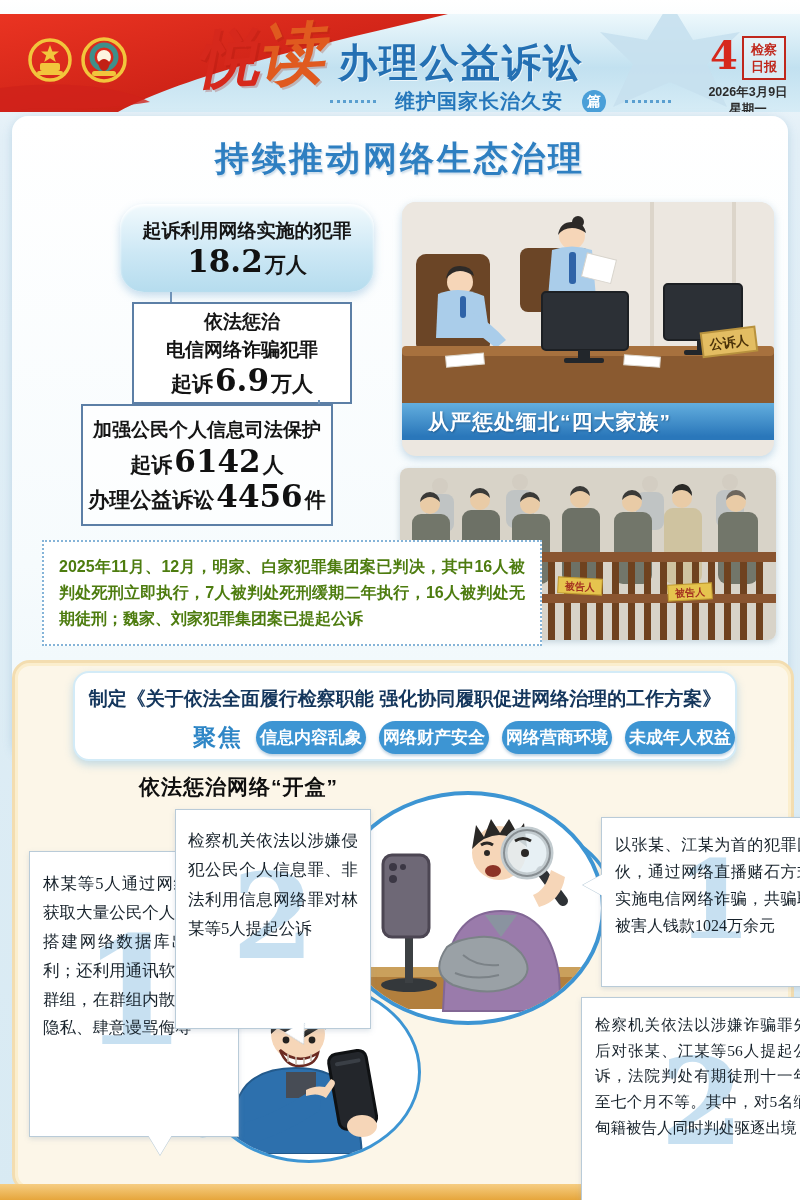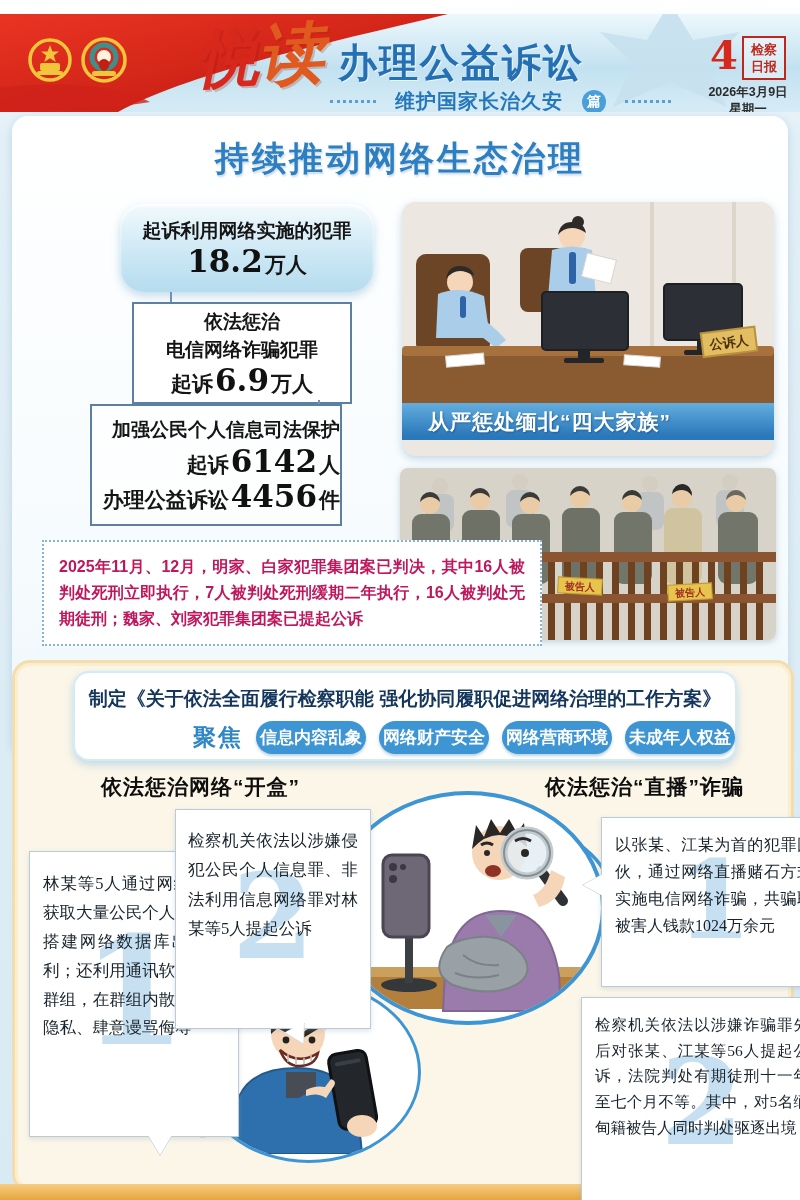--- a/index.html
+++ b/index.html
@@ -35,51 +35,51 @@
       background:linear-gradient(180deg,#ffffff 0%,#f6fbfd 70%,#eef7fb 100%);
       box-shadow:0 2px 8px rgba(120,170,200,.35);}
   .p1-title{position:absolute;left:0;top:20px;width:100%;text-align:center;font-size:34px;
       font-weight:900;color:#2e7fc1;letter-spacing:3px;text-shadow:1px 2px 2px rgba(60,120,170,.25);}
   .stat{display:flex;flex-direction:column;align-items:center;justify-content:center;text-align:center;}
   .stat1{position:absolute;left:108px;top:88px;width:254px;height:88px;border-radius:24px;
       background:linear-gradient(180deg,#f2fafd 0%,#cde8f5 55%,#b5dcee 100%);
       box-shadow:0 4px 8px rgba(130,180,215,.45), inset 0 2px 3px #ffffff;}
   .stat2{position:absolute;left:120px;top:186px;width:216px;height:98px;background:#fff;
       border:2px solid #5c7fa6;}
-  .stat3{position:absolute;left:78px;top:288px;width:248px;height:118px;background:rgba(255,255,255,.65);
-      border:2px solid #5c7fa6;align-items:flex-end;}
+  .stat3{position:absolute;left:69px;top:288px;width:248px;height:118px;background:rgba(255,255,255,.65);
+      border:2px solid #5c7fa6;}
   .stat .ln{font-size:19px;font-weight:900;color:#151515;line-height:1.45;}
   .stat .num{font-family:"DejaVu Serif",serif;font-size:31px;font-weight:bold;color:#111;line-height:1.1;}
   .stat .unit,.stat .pfx{font-size:21px;font-weight:900;color:#151515;}
   .numline{display:flex;align-items:baseline;gap:2px;justify-content:center;}
   .conn{position:absolute;width:2px;background:#6f93b8;}
 
   .illo1{position:absolute;left:390px;top:86px;width:372px;height:254px;border-radius:14px;
       overflow:hidden;box-shadow:0 3px 8px rgba(110,160,195,.4);background:#ece7e0;}
   .caption-bar{position:absolute;left:0;bottom:16px;width:100%;height:37px;
       background:linear-gradient(180deg,#63aede 0%,#2a77ba 90%);display:flex;align-items:center;}
   .caption-bar span{color:#fff;font-size:21px;font-weight:900;padding-left:26px;letter-spacing:1px;
       text-shadow:1px 1px 2px rgba(0,40,80,.4);}
   .photo2{position:absolute;left:388px;top:352px;width:376px;height:172px;border-radius:8px;
       overflow:hidden;box-shadow:0 2px 6px rgba(110,140,160,.35);}
   .notebox{position:absolute;left:30px;top:424px;width:466px;background:#fff;border:2px dotted #85b4d8;
-      padding:12px 15px;font-size:16px;font-weight:800;color:#be185d;line-height:1.62;z-index:5;
+      padding:12px 15px;font-size:16px;font-weight:800;color:#4d7c0f;line-height:1.62;z-index:5;
       text-align:justify;}
 
   
   .panel2{position:absolute;left:12px;top:660px;width:776px;height:526px;border-radius:18px;
       background:#fcf6e8;border:3px solid #f3ddb0;box-shadow:0 0 0 3px #fbeecd inset;}
   .banner{position:absolute;left:58px;top:8px;width:660px;height:86px;background:#fff;border-radius:16px;
       border:2px solid #d3ebf7;box-shadow:0 4px 9px rgba(125,185,222,.45);z-index:3;}
   .banner .plan{margin-top:13px;text-align:center;font-size:19px;font-weight:900;color:#14365c;}
   .focus-row{margin-top:9px;display:flex;align-items:center;justify-content:flex-end;gap:13px;}
   .focus-label{font-size:23px;font-weight:900;color:#2e86c6;letter-spacing:2px;}
   .pill{background:#3d95d3;color:#fff;font-size:17px;font-weight:900;padding:5px 4px;
       border-radius:18px;box-shadow:0 2px 3px rgba(60,120,170,.35);white-space:nowrap;}
-  .sec-heading{position:absolute;font-size:21px;font-weight:900;color:#0e0e0e;letter-spacing:1px;z-index:3;}
+  .sec-heading{position:absolute;font-size:21px;font-weight:900;color:#0e0e0e;letter-spacing:1px;z-index:3;margin-left:38px;}
   .circle{position:absolute;border-radius:50%;background:#fff;overflow:hidden;}
   .circle-center{left:316px;top:128px;width:266px;height:226px;border:4px solid #3d95d3;z-index:1;}
   .circle-lower{left:182px;top:318px;width:218px;height:176px;border:3px solid #3d95d3;z-index:2;}
   .bubble{position:absolute;background:#fff;border:1px solid #b9cbd8;box-shadow:0 2px 5px rgba(150,170,185,.3);
       font-family:"Liberation Serif",serif;color:#17222b;text-align:justify;z-index:4;}
   .bubble .txt{position:relative;z-index:2;}
   .wmark{position:absolute;left:50%;top:50%;transform:translate(-50%,-52%);z-index:1;
       font-family:"DejaVu Serif",serif;font-weight:bold;color:#c7e0f1;line-height:1;}
   .bub-l1{left:14px;top:188px;width:182px;height:248px;padding:18px 13px;font-size:16.5px;line-height:1.75;}
   .bub-l1 .wmark{font-size:150px;}
@@ -358,21 +358,20 @@
       <div class="focus-row">
         <span class="focus-label">聚焦</span>
         <span class="pill">信息内容乱象</span>
         <span class="pill">网络财产安全</span>
         <span class="pill">网络营商环境</span>
         <span class="pill">未成年人权益</span>
       </div>
     </div>
 
     <div class="sec-heading" style="left:86px;top:110px;">依法惩治网络“开盒”</div>
-    <div class="sec-heading" style="left:530px;top:110px;">依法惩治“直播”诈骗</div>
 
     <div class="circle circle-center">
       <svg width="258" height="218" viewBox="0 0 258 218">
         <rect x="6" y="178" width="246" height="36" fill="#b27f3d"></rect>
         <rect x="6" y="172" width="246" height="10" rx="4" fill="#caa05c"></rect>
         <g>
           <ellipse cx="74" cy="190" rx="28" ry="7" fill="#34383b"></ellipse>
           <rect x="70" y="114" width="8" height="74" fill="#3c4043"></rect>
           <rect x="62" y="116" width="24" height="14" rx="3" fill="#2c2f33"></rect>
           <rect x="48" y="60" width="46" height="82" rx="9" fill="#6e6876" stroke="#4c4653" stroke-width="3"></rect>

